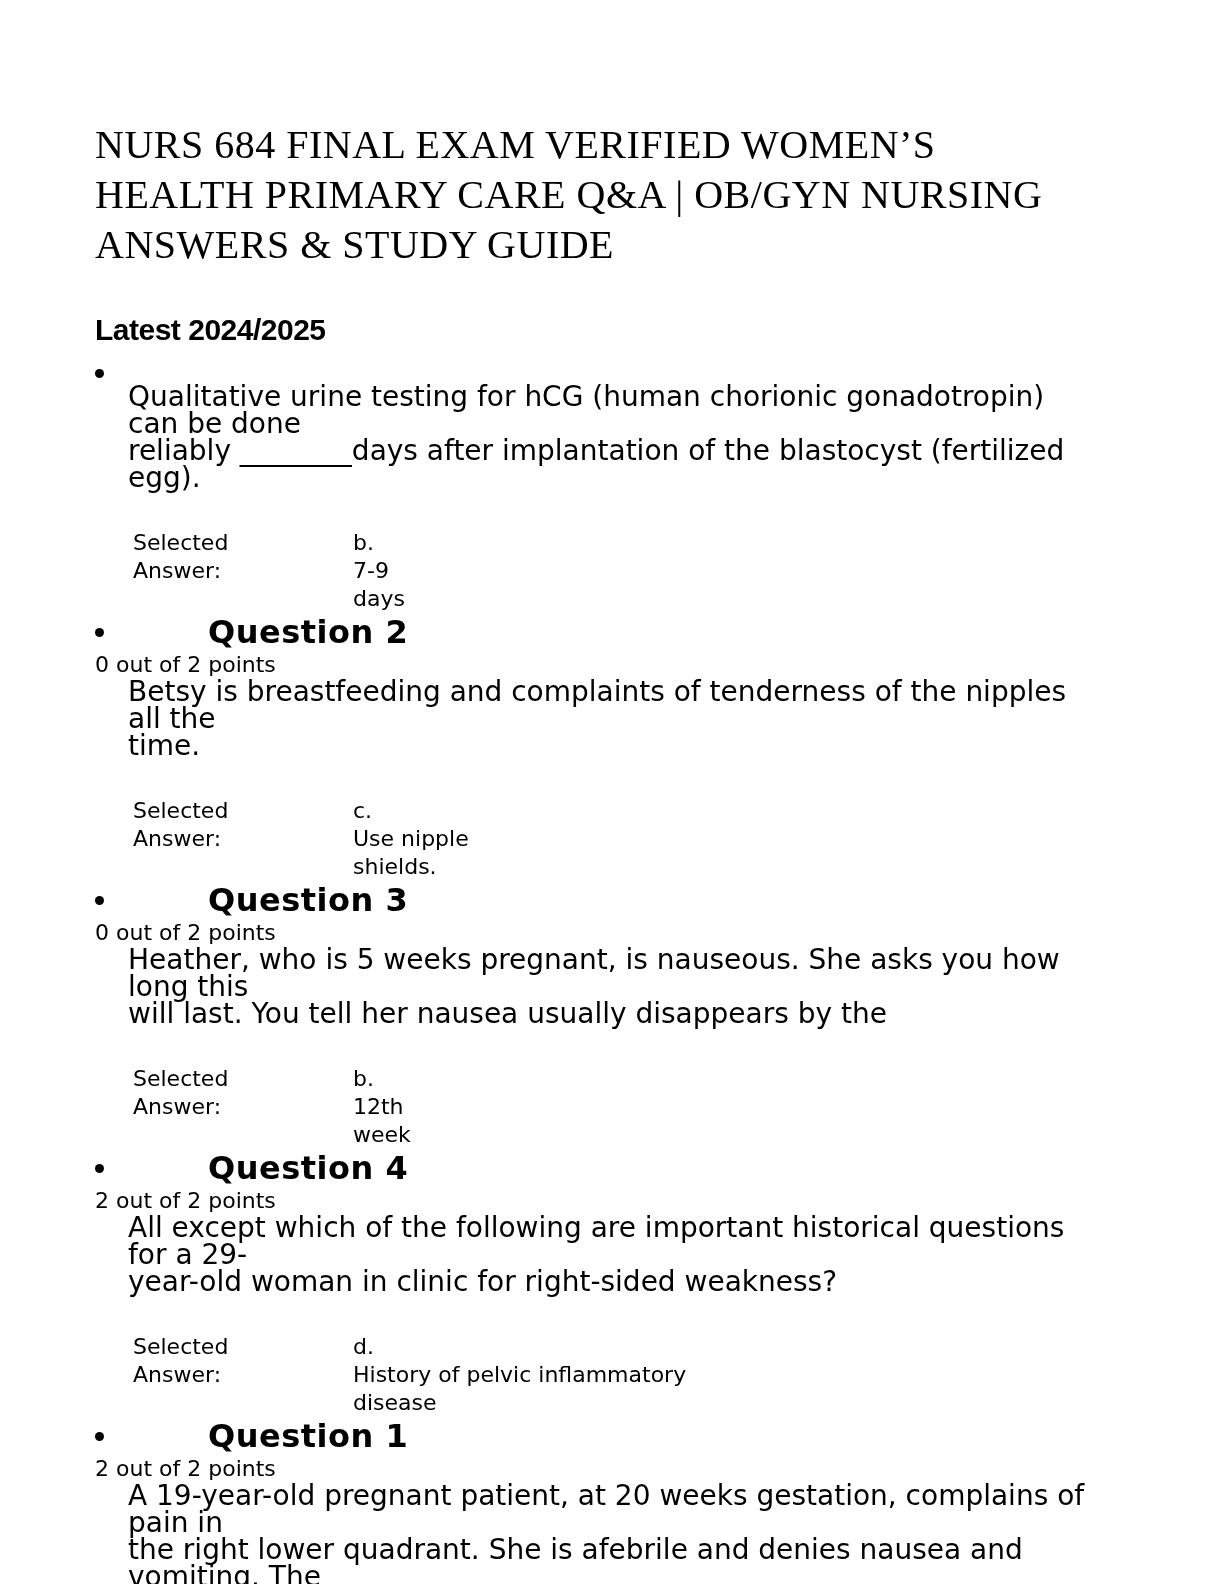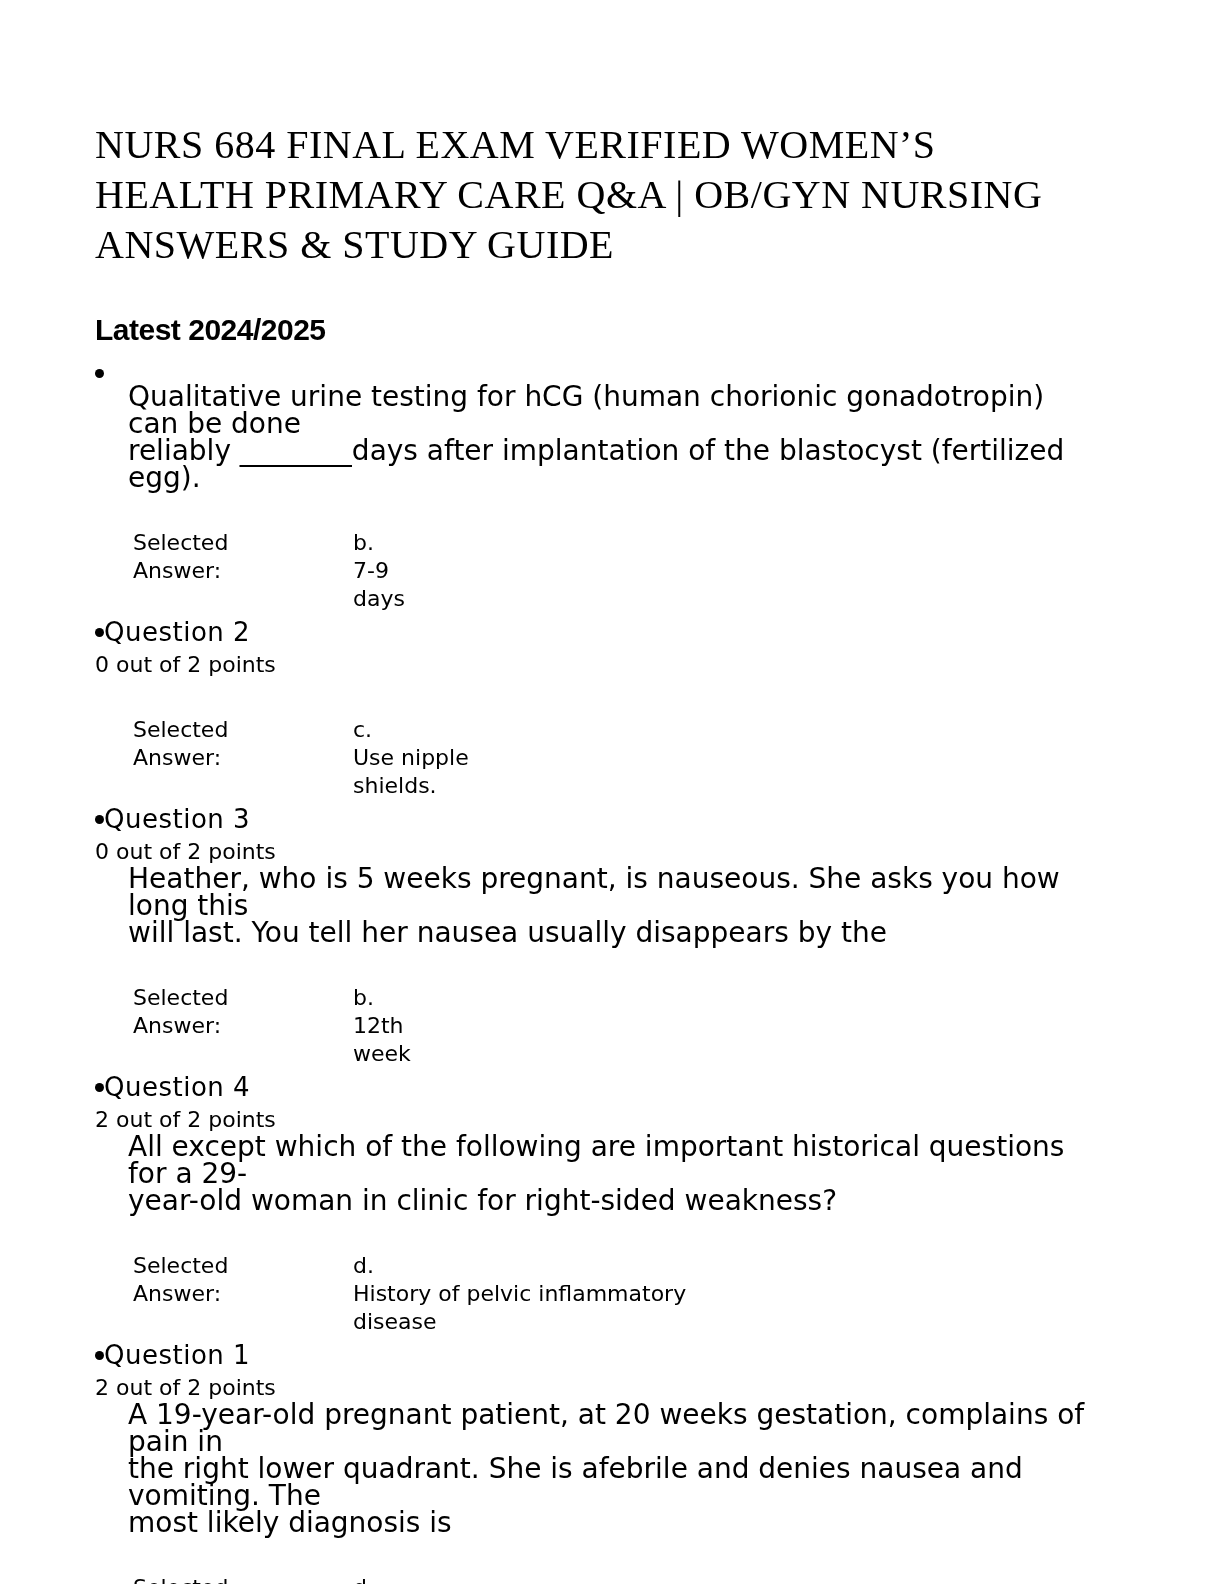--- a/index.html
+++ b/index.html
@@ -45,23 +45,24 @@
     background: #000;
     flex: 0 0 auto;
   }
   .qhead-row {
     margin-top: 2px;
     display: flex;
     align-items: center;
     height: 34px;
   }
   .qheading {
-    font-size: 26px;
+    margin-left: 104px;
+    font-size: 32px;
     line-height: 34px;
-    font-weight: 400;
+    font-weight: 700;
     letter-spacing: 0.5px;
   }
   .points {
     margin-top: 2px;
     font-size: 22px;
     line-height: 27px;
   }
   .qtext {
     margin-left: 33px;
     font-size: 28px;
@@ -111,20 +112,22 @@
 days</div>
     </div>
   </section>
 
   <section class="question">
     <div class="qhead-row">
       <span class="dot"></span>
       <h3 class="qheading">Question 2</h3>
     </div>
     <div class="points">0 out of 2 points</div>
+    <p class="qtext">Betsy is breastfeeding and complaints of tenderness of the nipples all the
+time.</p>
     <div class="answer-row">
       <div class="alabel">Selected
 Answer:</div>
       <div class="avalue">c.
 Use nipple
 shields.</div>
     </div>
   </section>
 
   <section class="question">

